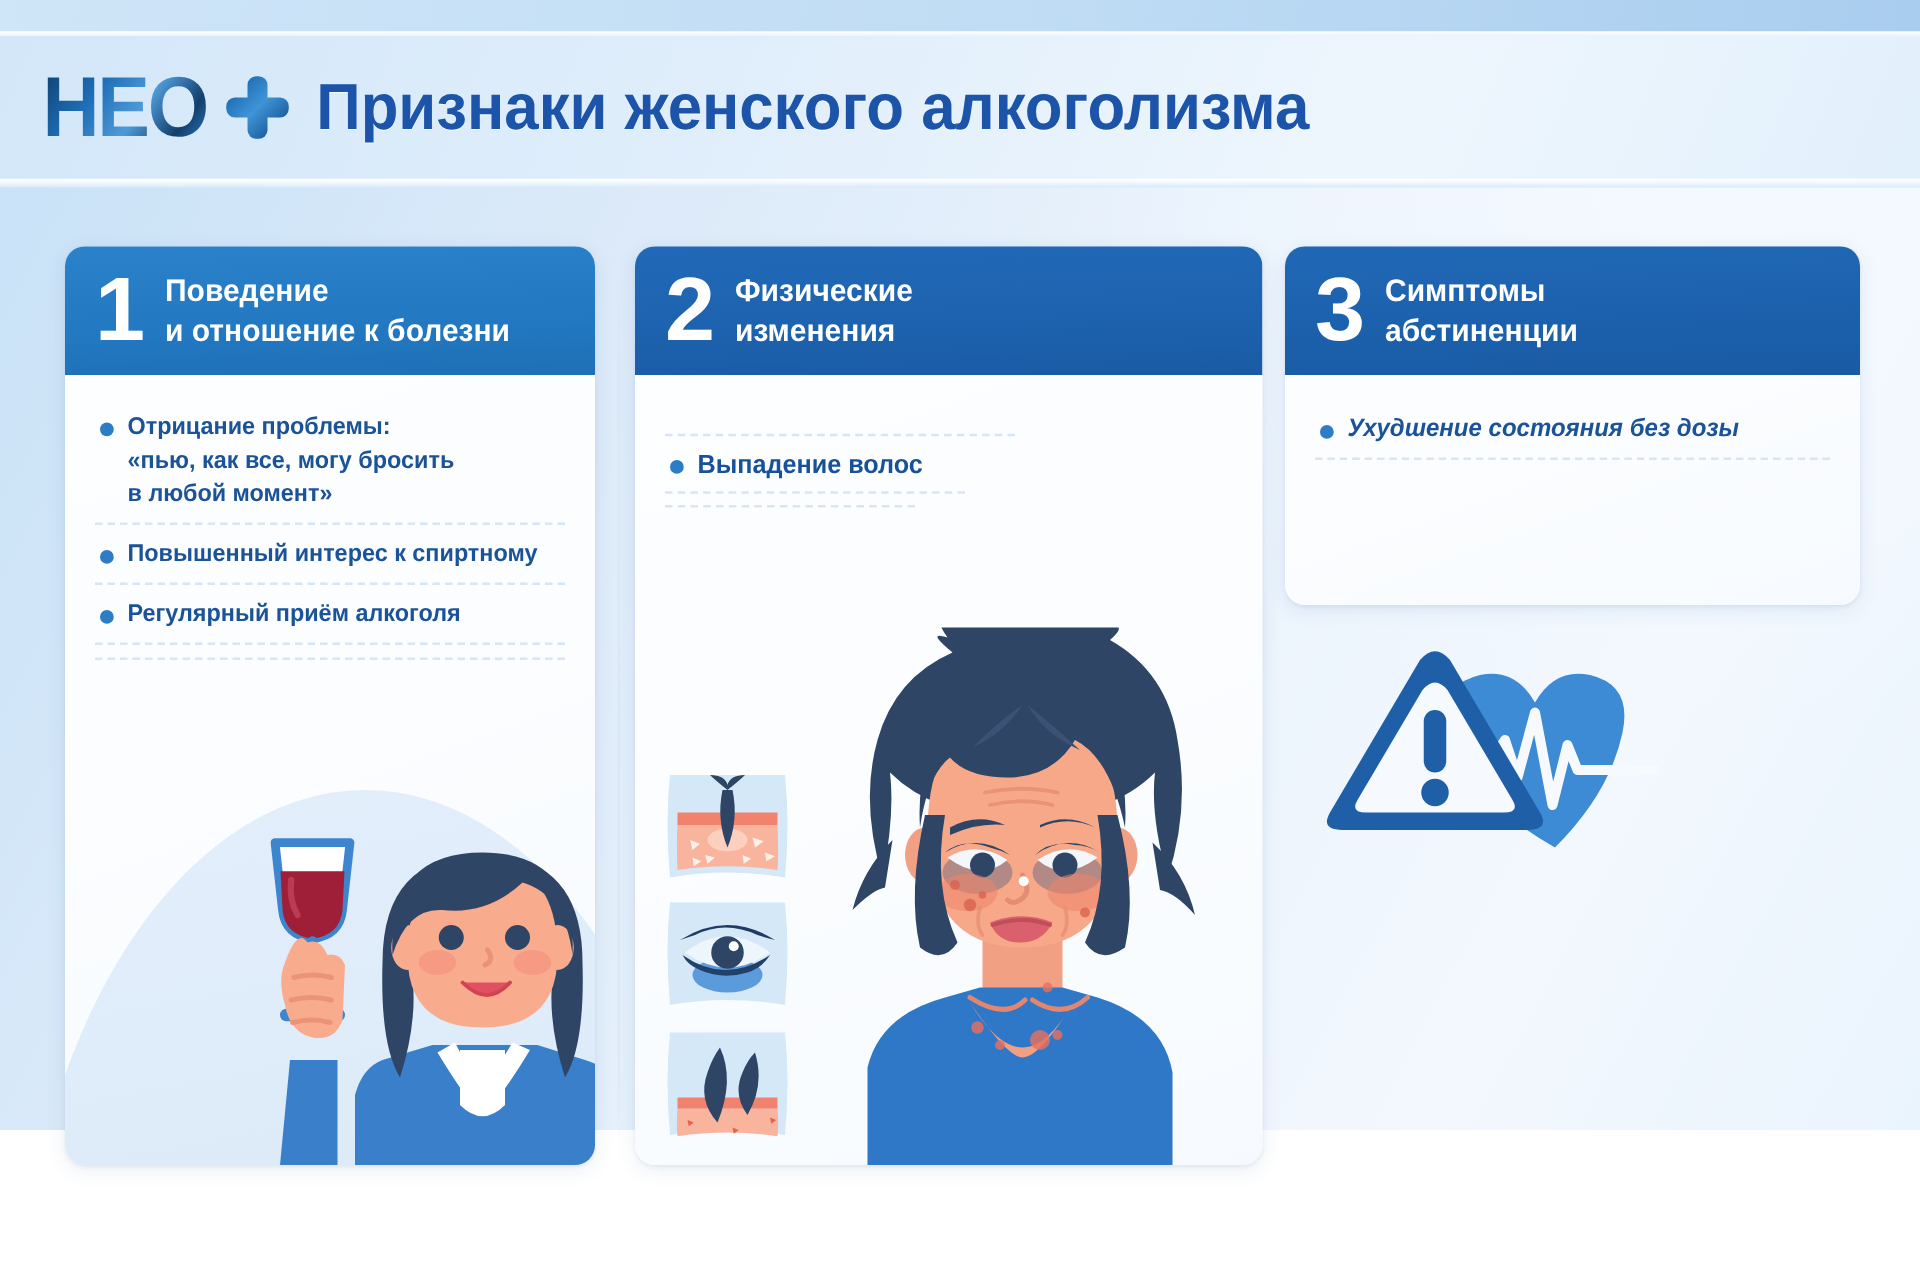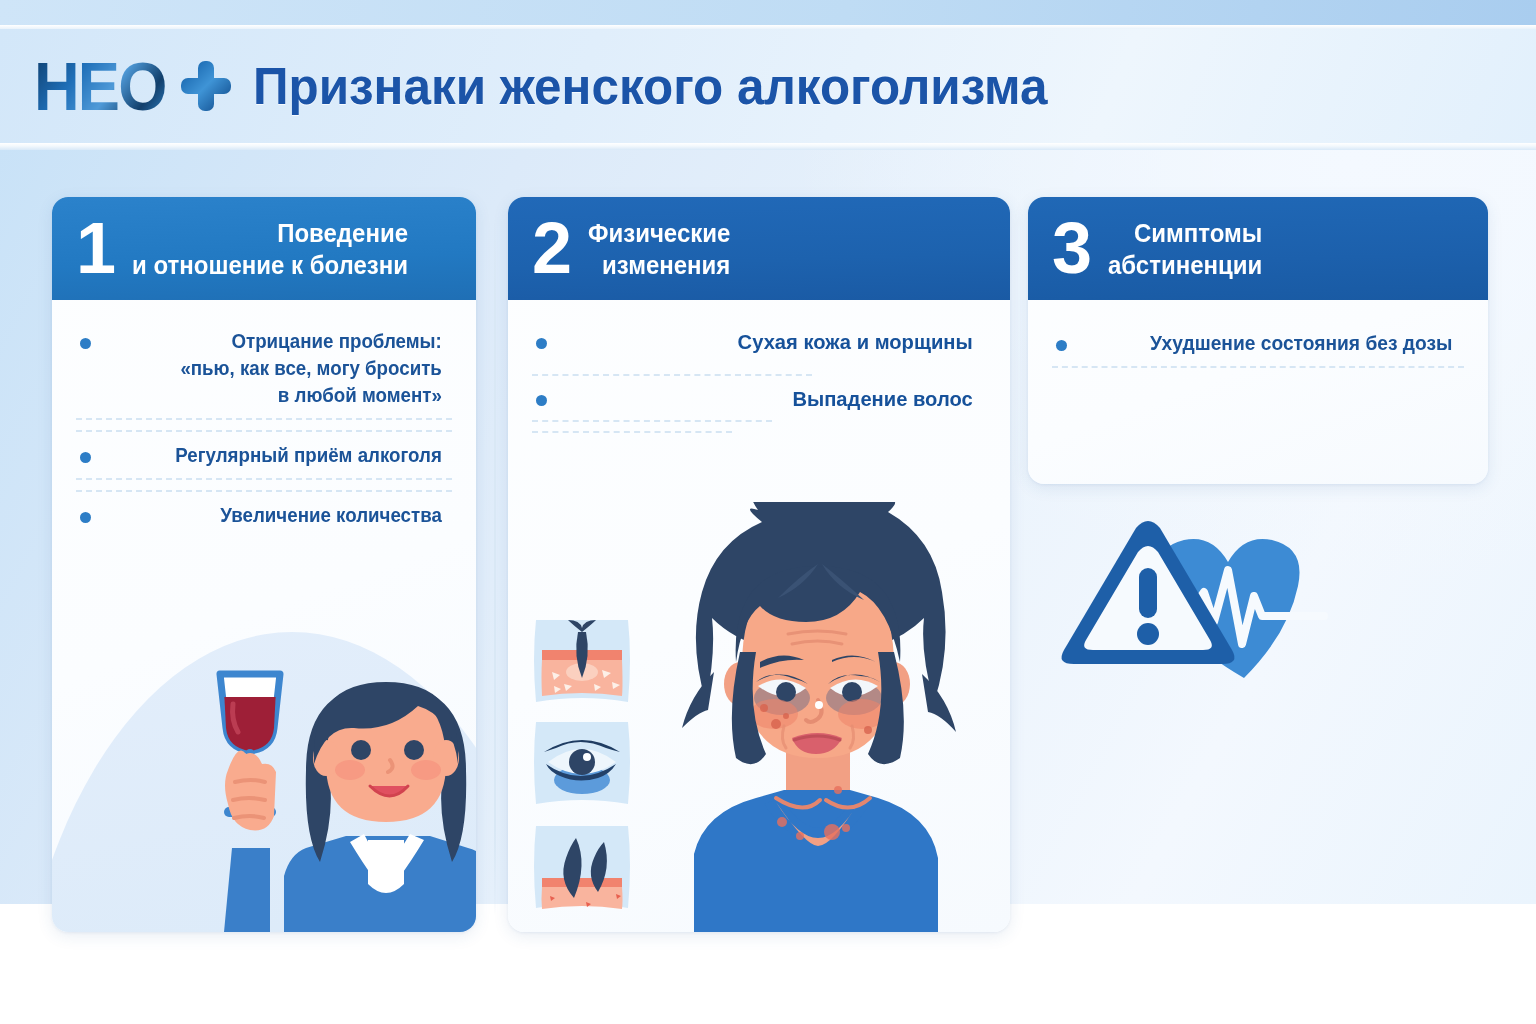--- a/index.html
+++ b/index.html
@@ -11,21 +11,20 @@
     font-family: "Liberation Sans", sans-serif;
   }
 
   .poster {
     position: relative;
     width: 1536px;
     height: 904px;
     background:
       radial-gradient(ellipse 900px 700px at 88% 18%, #f4f9ff 0%, rgba(244,249,255,0) 62%),
       linear-gradient(118deg, #c6e1f7 0%, #dceaf9 30%, #eaf3fc 58%, #f3f8fe 80%, #eaf4fd 100%);
-    text-align: right;
   }
 
   
   .hdr-band {
     position: absolute;
     left: 0; top: 0; width: 1536px; height: 26px;
     background: linear-gradient(100deg, #cfe5f8, #bfdcf4 55%, #a9cdef 100%);
   }
   .hdr-rule-top {
     position: absolute; left: 0; top: 25px; width: 1536px; height: 4px;
@@ -152,21 +151,21 @@
   }
   #card1 .li .txt { font-weight: 600; color: #1b5398; }
   #card1 .li .txt .q { display: block; }
   .sep {
     height: 0; margin: 9px 4px 10px 4px;
     border-top: 2px dashed #d6e6f4;
   }
   #card2 .li .txt { font-size: 21px; color: #16519a; font-weight: bold; }
   #card2 .sep { margin: 8px 4px 9px 4px; width: 280px; }
   #card3 .li .txt { font-weight: 600; font-size: 20px; color: #1b5398; }
-  #card3 .list { padding-top: 30px; }
+  #card3 .list { padding-top: 30px; font-style: italic; }
 
   
   .arc1 {
     position: absolute; left: -40px; bottom: -170px;
     width: 560px; height: 470px;
     border-radius: 50% 50% 0 0 / 100% 100% 0 0;
     background: linear-gradient(170deg, #e3eefb 0%, #d9e9f8 100%);
     z-index: 1;
   }
   .ill1 { position: absolute; left: 150px; bottom: 0; width: 290px; height: 280px; z-index: 2; }
@@ -217,34 +216,34 @@
       <div class="li">
         <span class="dot"></span>
         <span class="txt">
           <span>Отрицание проблемы:</span>
           <span class="q">«пью, как все, могу бросить</span>
           <span class="q">в любой момент»</span>
         </span>
       </div>
       <div class="sep"></div>
 
+      <div class="li">
+        <span class="dot"></span>
+        <span class="txt">Повышенный интерес к спиртному</span>
+      </div>
       <div class="sep"></div>
 
       <div class="li">
         <span class="dot"></span>
         <span class="txt">Регулярный приём алкоголя</span>
       </div>
       <div class="sep"></div>
 
       <div class="sep"></div>
 
-      <div class="li">
-        <span class="dot"></span>
-        <span class="txt">Увеличение количества</span>
-      </div>
     </div>
 
     <svg class="ill1" viewBox="0 0 290 280">
 
       <g>
         <path d="M18 22 L78 22 L72 76 Q70 96 48 99 Q26 96 24 76 Z" fill="#ffffff" stroke="#3d86cf" stroke-width="7" stroke-linejoin="round"></path>
         <path d="M22.4 45 L73.6 45 L72 76 Q70 96 48 99 Q26 96 24 76 Z" fill="#9e1f37"></path>
         <path d="M31 52 q-2 16 5 28" stroke="#c4475c" stroke-width="5" fill="none" stroke-linecap="round" opacity="0.75"></path>
         <rect x="44" y="97" width="8" height="62" rx="4" fill="#3d86cf"></rect>
         <rect x="22" y="155" width="52" height="10" rx="5" fill="#3d86cf"></rect>
@@ -286,24 +285,20 @@
   <div class="card" id="card2">
     <div class="card-head">
       <div class="card-num">2</div>
       <div class="card-title">
         <span class="t1">Физические</span>
         <span class="t2">изменения</span>
       </div>
     </div>
 
     <div class="list">
-      <div class="li">
-        <span class="dot"></span>
-        <span class="txt">Сухая кожа и морщины</span>
-      </div>
       <div class="sep" style="visibility:hidden"></div>
 
       <div class="sep"></div>
 
       <div class="li">
         <span class="dot"></span>
         <span class="txt">Выпадение волос</span>
       </div>
       <div class="sep" style="width:240px"></div>
 

